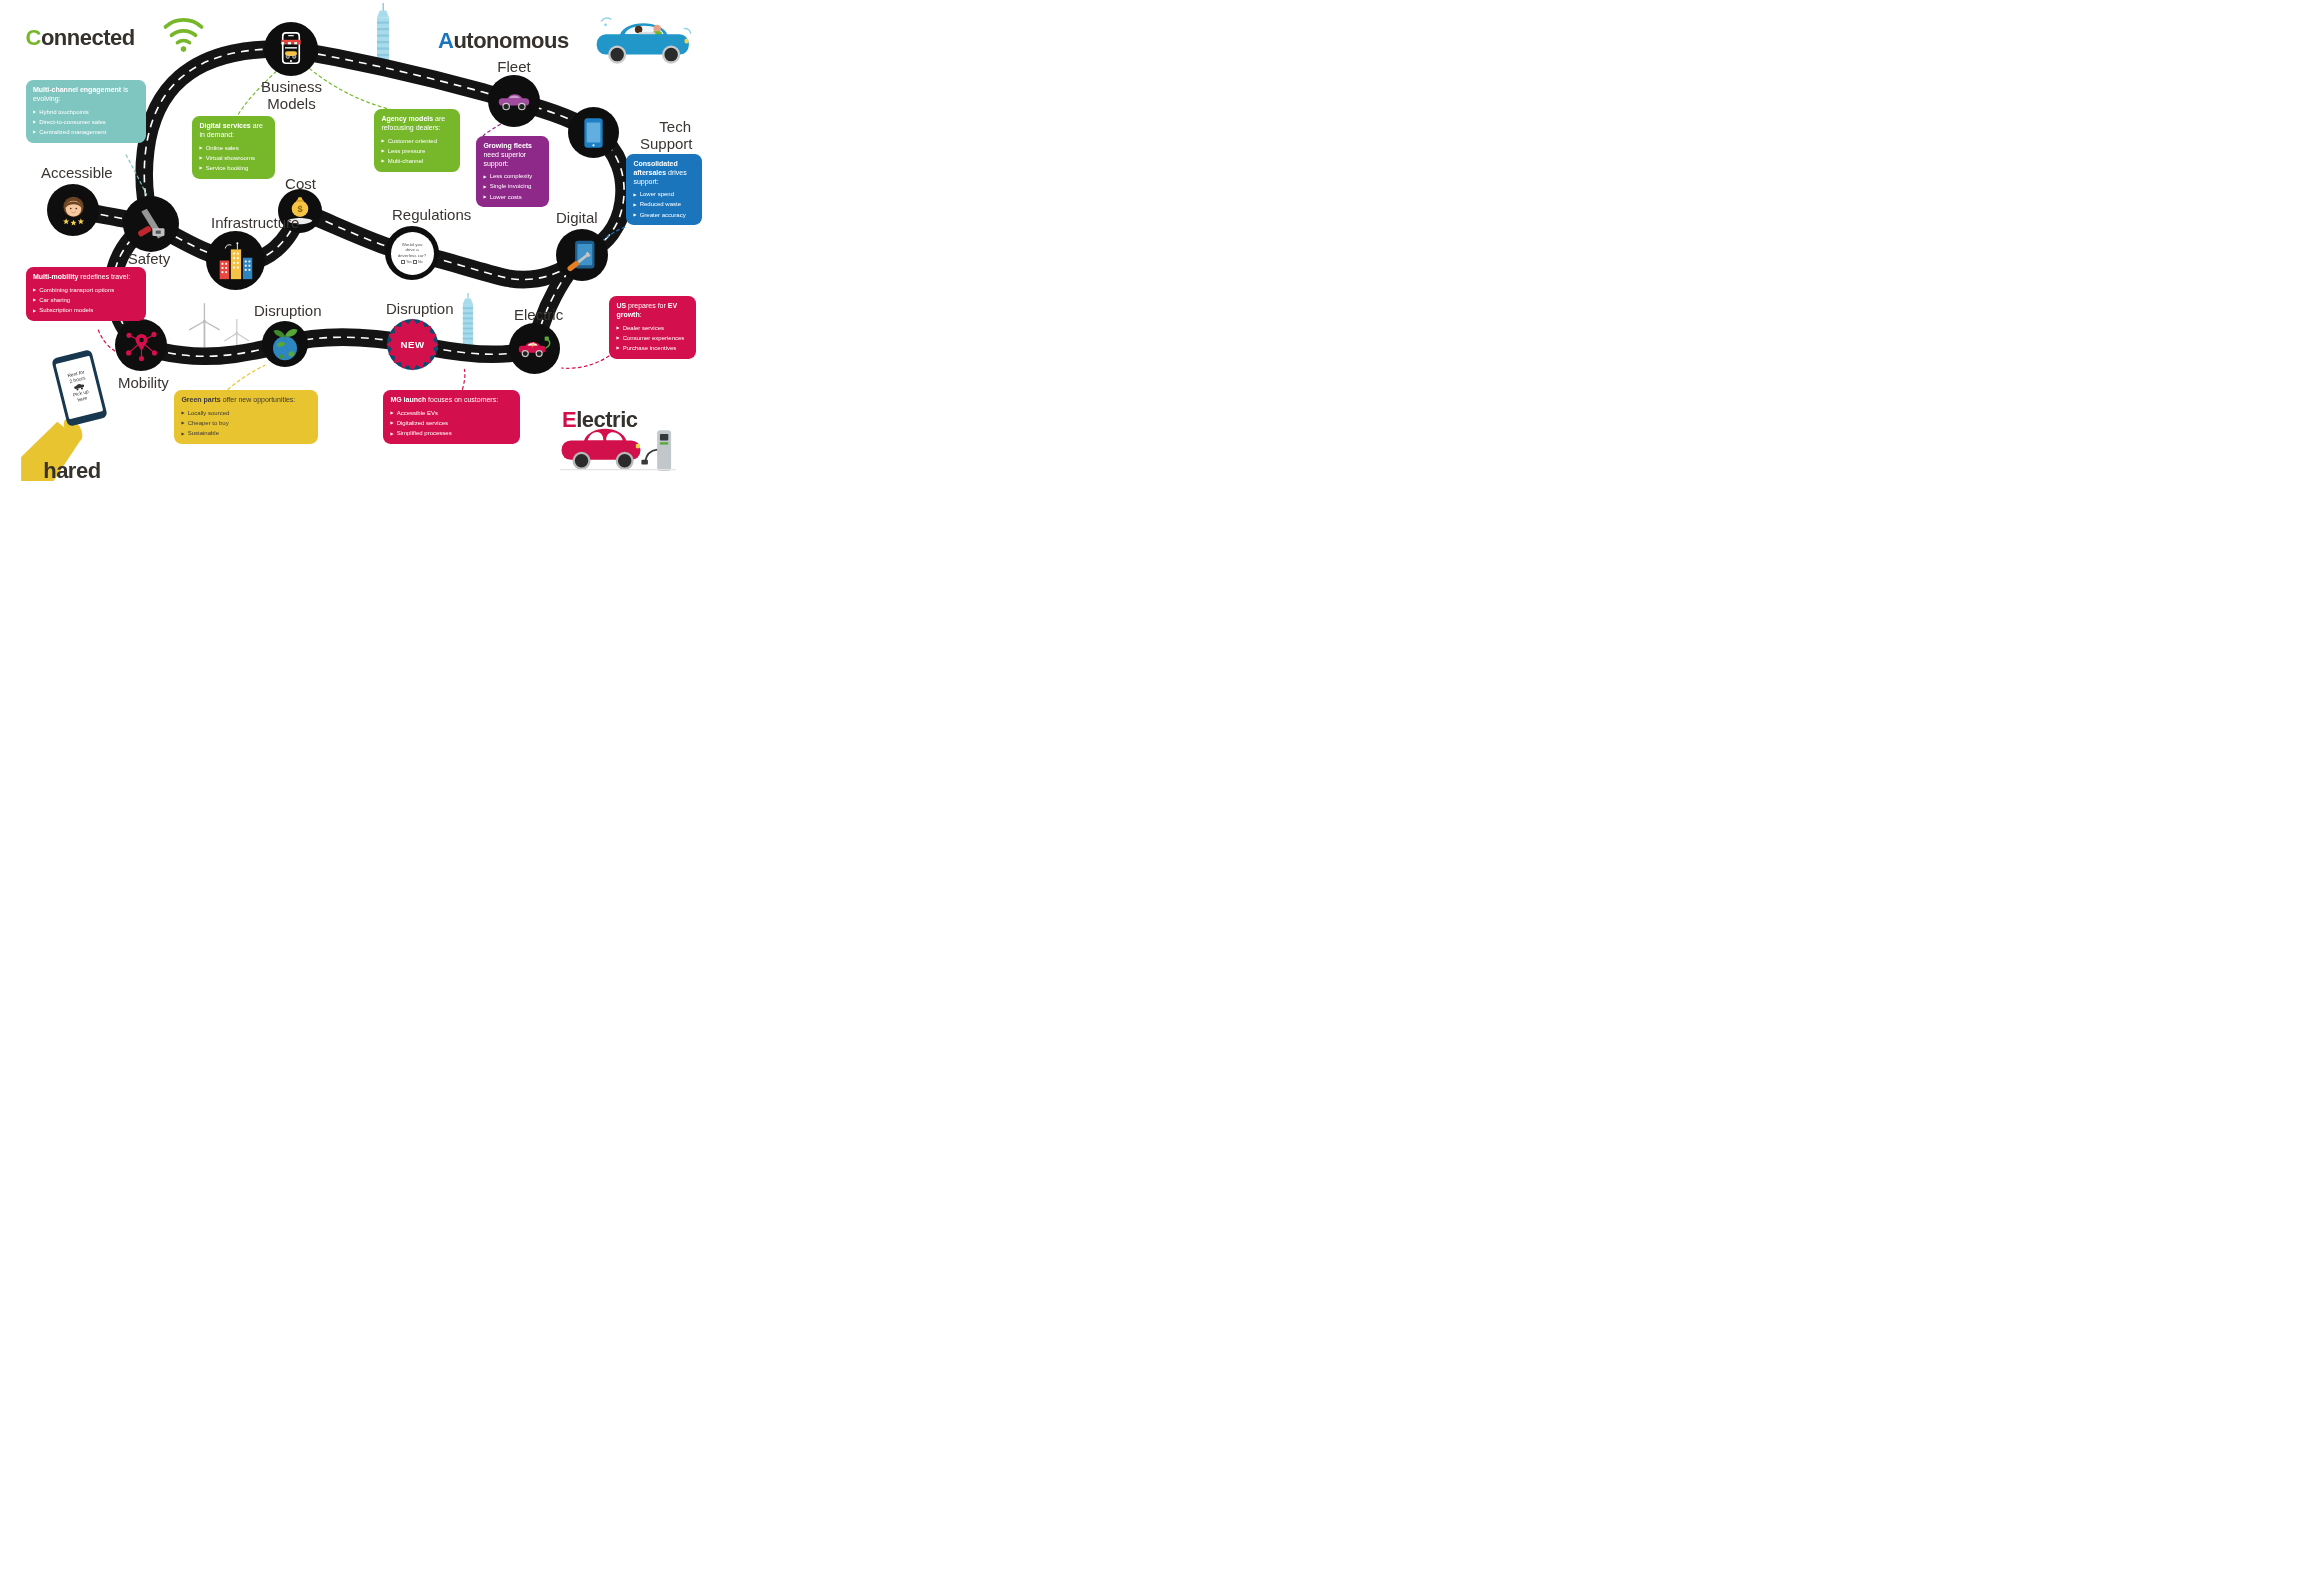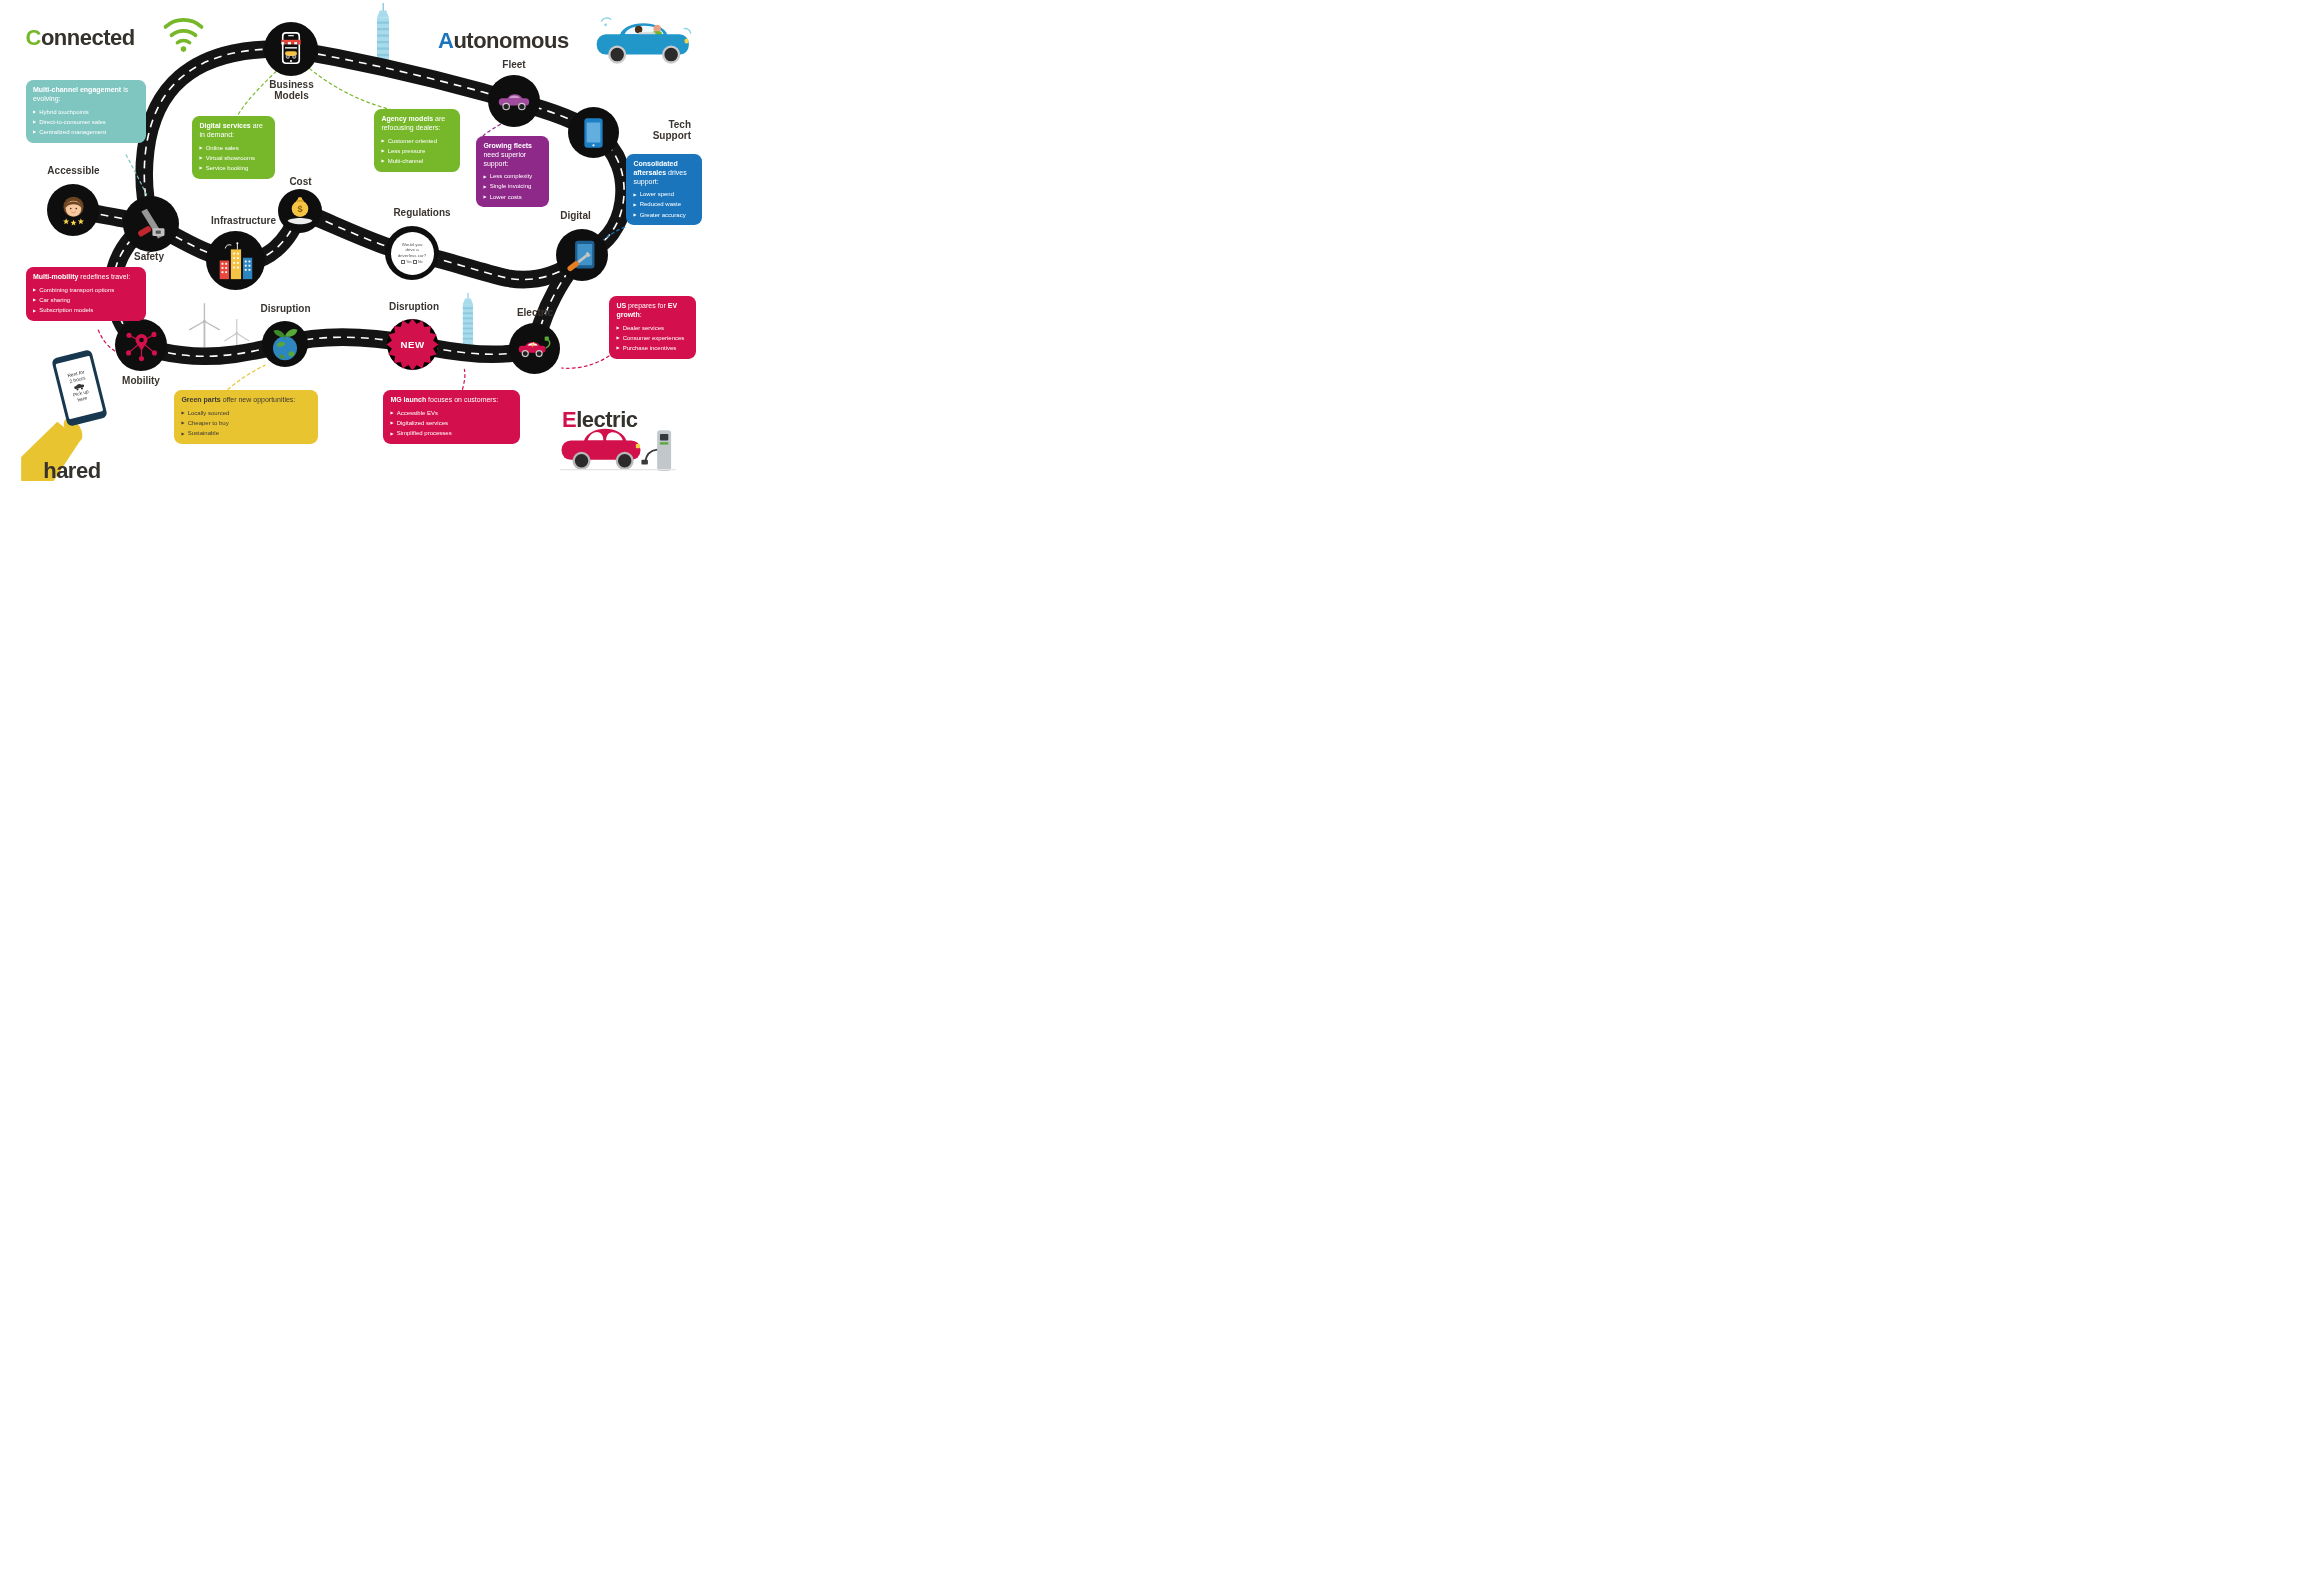--- a/index.html
+++ b/index.html
@@ -6,21 +6,21 @@
   .canvas{position:relative;width:716px;height:483px;background:#fff;overflow:hidden;
           font-family:"Liberation Sans",sans-serif;color:#35312d;}
   svg.layer{position:absolute;left:0;top:0;z-index:1;}
   svg.deco{position:absolute;z-index:0;}
   svg.art{position:absolute;z-index:6;}
   .road{stroke:#141414;stroke-width:38;fill:none;stroke-linecap:round;}
   .lane{stroke:#fff;stroke-width:3.5;fill:none;stroke-dasharray:17 13;}
   .conn{fill:none;stroke-width:2.6;stroke-dasharray:6 7;stroke-linecap:round;}
   .node{position:absolute;background:#0e0e0e;border-radius:50%;display:flex;align-items:center;
         justify-content:center;z-index:3;overflow:visible;}
-  .nlabel{position:absolute;font-weight:700;font-size:10px;color:#3a3531;text-align:center;
+  .nlabel{position:absolute;font-weight:400;font-size:15px;color:#3a3531;text-align:center;
           z-index:4;white-space:pre-line;line-height:1.12;}
   .callout{position:absolute;border-radius:7.4px;padding:6px 7.4px;color:#fff;z-index:5;
            font-size:6px;line-height:1.3;box-sizing:border-box;}
   .callout .ct{font-size:7px;line-height:1.25;margin-bottom:5.1px;}
   .b{font-weight:800;}
   .bullets{display:flex;flex-direction:column;gap:2.3px;}
   .bullet{display:flex;gap:3.2px;align-items:baseline;}
   .bullet::before{content:"\25B6";font-size:4px;flex:none;position:relative;top:-0.5px;}
   .box-teal{background:#7fc5c0;}
   .box-green{background:#76b82a;}
@@ -353,21 +353,21 @@
       <circle cx="39" cy="48" r="26" fill="#2e86c1"></circle>
       <path d="M22 38 q10 -8 18 0 q-6 10 -18 6 z" fill="#58a739"></path>
       <path d="M48 56 q10 -4 12 6 q-8 8 -14 0 z" fill="#58a739"></path>
       <path d="M28 62 q8 -2 10 6 q-8 6 -12 -2 z" fill="#4a9433"></path>
       <path d="M39 22 C44 8 58 4 66 8 C64 20 50 26 40 22 Z" fill="#58a739"></path>
       <path d="M39 22 C34 10 22 6 14 10 C17 20 30 26 38 23 Z" fill="#3e8a2a"></path>
       <line x1="39" y1="22" x2="39" y2="29" stroke="#3e8a2a" stroke-width="2"></line>
     </svg>
   </div>
 
-  <div class="node" style="left:387px;top:319px;width:51px;height:51px;background:#000000">
+  <div class="node" style="left:387px;top:319px;width:51px;height:51px;background:#0c4a6e">
     <svg width="55" height="55" viewBox="0 0 110 110" style="position:absolute;left:-1.9px;top:-1.9px">
       <polygon fill="#d2104c" points="107,55 96.2,63.2 103,74.9 89.9,78.3 91.8,91.8 78.3,89.9 74.9,103 63.2,96.2 55,107 46.8,96.2 35.1,103 31.7,89.9 18.2,91.8 20.1,78.3 7,74.9 13.8,63.2 3,55 13.8,46.8 7,35.1 20.1,31.7 18.2,18.2 31.7,20.1 35.1,7 46.8,13.8 55,3 63.2,13.8 74.9,7 78.3,20.1 91.8,18.2 89.9,31.7 103,35.1 96.2,46.8"></polygon>
     </svg>
     <div class="new-badge">NEW</div>
   </div>
 
   <div class="node" style="left:509px;top:323px;width:51px;height:51px">
     <svg width="37" height="27" viewBox="0 0 80 58">
       <path d="M64 28 C74 24 76 14 68 10" stroke="#58a739" stroke-width="3" fill="none"></path>
       <rect x="62" y="3" width="9" height="9" rx="2" fill="#58a739"></rect>

